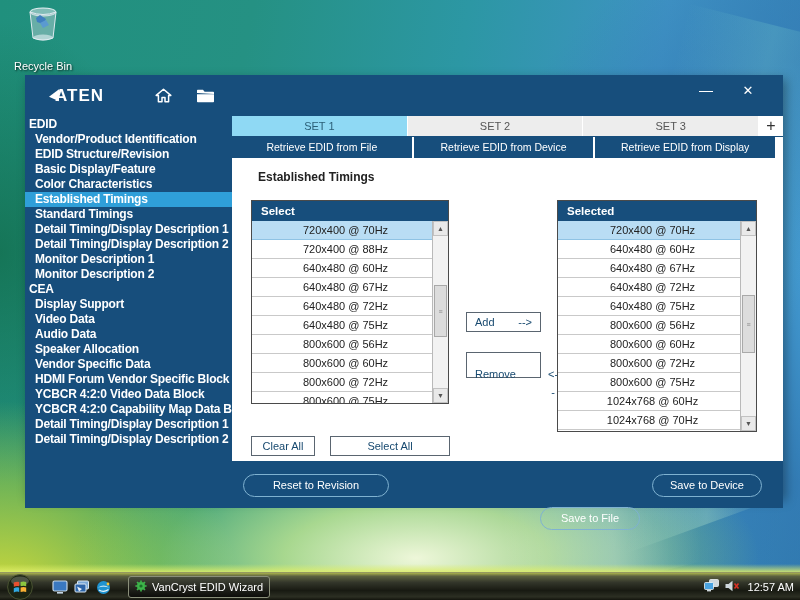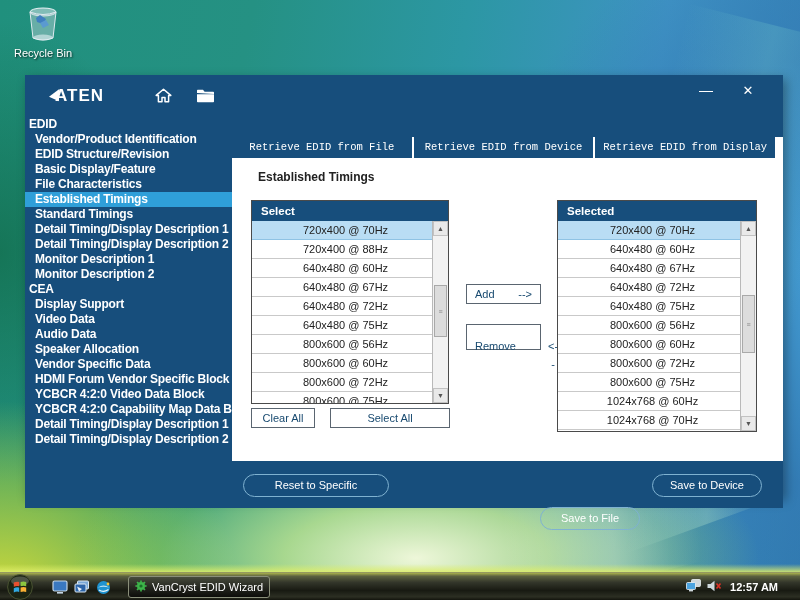--- a/index.html
+++ b/index.html
@@ -28,21 +28,21 @@
     background:linear-gradient(115deg, rgba(200,245,210,0) 25%, rgba(200,245,210,0.28) 50%, rgba(200,245,210,0) 72%);
     transform:rotate(-20deg); }
   .streak-3 { left:640px; top:20px; width:180px; height:380px;
     background:linear-gradient(90deg, rgba(140,230,210,0) 0%, rgba(140,230,210,0.20) 50%, rgba(140,230,210,0) 100%);
     transform:rotate(14deg); }
   .taskbar-glow { position:absolute; left:0; top:564px; width:100%; height:8px;
     background:linear-gradient(180deg, rgba(225,240,110,0) 0%, rgba(222,238,105,0.85) 100%); }
 
   
   .recycle-bin { position:absolute; left:8px; top:6px; width:70px; text-align:center; cursor:default; }
-  .rb-label { margin-top:1px; font-size:11px; color:#fff; text-shadow:1px 1px 2px rgba(0,0,0,0.75); }
+  .rb-label { margin-top:14px; font-size:11px; color:#fff; text-shadow:1px 1px 2px rgba(0,0,0,0.75); }
 
   
   .window {
     position:absolute; left:25px; top:75px; width:758px; height:422px;
     background:var(--window-navy, #174e7c);
     box-shadow:3px 4px 10px rgba(0,0,0,0.35);
   }
   .titlebar { position:relative; height:41px; background:var(--window-navy,#174e7c); display:flex; align-items:center; }
   .brand { display:flex; align-items:center; margin-left:24px; }
   .brand-tri { width:0; height:0; border-top:6px solid transparent; border-bottom:6px solid transparent;
@@ -67,21 +67,21 @@
 
   
   .tabstrip { position:absolute; left:207px; top:0; width:551px; height:20px; background:#fff; display:flex; }
   .tab { width:175px; height:20px; line-height:20px; text-align:center; font-size:11px; color:#555;
     background:#ededed; margin-right:1px; cursor:pointer; }
   .tab.active { background:var(--active-tab,#8fd9f4); color:#2b5f77; }
   .tab-add { margin-left:auto; width:24px; height:20px; line-height:19px; text-align:center;
     font-size:16px; color:#333; background:#fff; cursor:pointer; }
 
   
-  .subtabs { position:absolute; left:207px; top:21px; width:551px; height:21px; background:#fff; display:flex;font-family:Liberation Mono, monospace; }
+  .subtabs { position:absolute; left:207px; top:21px; width:551px; height:21px; background:#fff; display:flex; }
   .subtab { flex:1; height:21px; line-height:21px; text-align:center; background:var(--window-navy,#174e7c);
     color:#fff; font-size:10.5px; margin-right:2px; cursor:pointer; }
   .subtab:last-child { margin-right:8px; }
 
   
   .main { position:absolute; left:207px; top:42px; width:551px; height:333px; background:#fff; }
   .heading { position:absolute; left:26px; top:12px; font-size:12px; font-weight:bold; color:#222; }
 
   .list-panel { position:absolute; border:1px solid #4a4a4a; background:#fff; }
   .select-panel { left:19px; top:42px; width:198px; height:204px; }
@@ -100,21 +100,21 @@
     color:#555; font-size:7px; text-align:center; line-height:13px; cursor:pointer; }
   .sb-up { top:0; }
   .sb-down { bottom:0; }
   .sb-thumb { position:absolute; left:1px; width:13px; background:#dcdcdc; border:1px solid #a9a9a9;
     color:#8a8a8a; font-size:7px; text-align:center; display:flex; align-items:center; justify-content:center; cursor:pointer; }
   .select-panel .sb-thumb { top:64px; height:52px; }
   .selected-panel .sb-thumb { top:74px; height:58px; }
 
   
   .sq-btn { position:absolute; height:20px; background:#fff; border:1px solid #5a6570; color:#17496f;
-    font-size:11px; font-family:"Liberation Sans",sans-serif; text-align:center; line-height:18px; cursor:pointer; }
+    font-size:11px; font-family:"Liberation Sans",sans-serif; text-align:center; line-height:18px; cursor:pointer;margin-top:28px; }
   .btn-clear { left:19px; top:250px; width:64px; }
   .btn-selectall { left:98px; top:250px; width:120px; }
   .btn-add { left:234px; top:126px; width:75px; display:flex; justify-content:space-between; padding:0 8px; }
   .btn-remove { left:234px; top:166px; width:75px; display:flex; justify-content:space-between; padding:12px 8px;gap:32px; }
 
   
   .footer { position:absolute; left:0; bottom:0; width:100%; height:47px; background:var(--window-navy,#174e7c); }
   .pill-btn { position:absolute; top:13px; height:23px; border:1px solid #7fb2d1; border-radius:12px;
     color:#fff; font-size:11px; text-align:center; line-height:21px; background:transparent; cursor:pointer; }
   .btn-reset { left:218px; width:146px; }
@@ -125,21 +125,21 @@
   .taskbar { position:absolute; left:0; top:572px; width:800px; height:28px;
     background:linear-gradient(180deg, #a8b04c 0%, #5c6140 12%, #33362a 35%, #181a12 65%, #2c2f23 88%, #13140d 100%);
     border-top:1px solid rgba(235,240,150,0.6); }
   .start-orb { position:absolute; left:7px; top:1px; width:26px; height:26px; cursor:pointer; }
   .ql-icon { position:absolute; top:7px; width:16px; height:14px; cursor:pointer; }
   .ql-1 { left:52px; } .ql-2 { left:74px; } .ql-3 { left:96px; }
   .task-button { position:absolute; left:128px; top:3px; width:142px; height:22px;
     background:linear-gradient(180deg, rgba(70,74,60,0.9), rgba(10,10,8,0.95));
     border:1px solid #8a8f7a; border-radius:3px; display:flex; align-items:center; padding:0 6px; cursor:pointer; }
   .task-label { color:#fff; font-size:11px; margin-left:5px; white-space:nowrap; }
-  .tray { position:absolute; right:22px; top:0; height:28px; display:flex; align-items:center;font-weight:bold; }
+  .tray { position:absolute; right:6px; top:0; height:28px; display:flex; align-items:center; }
   .tray-icon { margin-right:5px; cursor:pointer; }
   .clock { color:#fff; font-size:11px; margin-left:3px; cursor:default; }
 </style>
 </head>
 <body>
 
 <div class="desktop">
   <div class="streak streak-1"></div>
   <div class="streak streak-2"></div>
   <div class="streak streak-3"></div>
@@ -179,40 +179,46 @@
     <div class="win-btn win-min">—</div>
     <div class="win-btn win-close">✕</div>
   </div>
 
   <div class="win-body">
     <div class="sidebar" id="sidebar">
         <div class="side-item header">EDID</div>
         <div class="side-item">Vendor/Product Identification</div>
         <div class="side-item">EDID Structure/Revision</div>
         <div class="side-item">Basic Display/Feature</div>
-        <div class="side-item">File Characteristics</div>
+        <div class="side-item">Color Characteristics</div>
         <div class="side-item selected">Established Timings</div>
         <div class="side-item">Standard Timings</div>
         <div class="side-item">Detail Timing/Display Description 1</div>
         <div class="side-item">Detail Timing/Display Description 2</div>
         <div class="side-item">Monitor Description 1</div>
         <div class="side-item">Monitor Description 2</div>
         <div class="side-item header">CEA</div>
         <div class="side-item">Display Support</div>
         <div class="side-item">Video Data</div>
         <div class="side-item">Audio Data</div>
         <div class="side-item">Speaker Allocation</div>
         <div class="side-item">Vendor Specific Data</div>
         <div class="side-item">HDMI Forum Vendor Specific Block</div>
         <div class="side-item">YCBCR 4:2:0 Video Data Block</div>
         <div class="side-item">YCBCR 4:2:0 Capability Map Data Block</div>
         <div class="side-item">Detail Timing/Display Description 1</div>
         <div class="side-item">Detail Timing/Display Description 2</div>
       </div>
 
+    <div class="tabstrip" id="tabstrip">
+        <div class="tab active">SET 1</div>
+        <div class="tab">SET 2</div>
+        <div class="tab">SET 3</div>
+        <div class="tab-add">+</div>
+      </div>
 
     <div class="subtabs" id="subtabs">
         <div class="subtab">Retrieve EDID from File</div>
         <div class="subtab">Retrieve EDID from Device</div>
         <div class="subtab">Retrieve EDID from Display</div>
       </div>
 
     <div class="main">
       <div class="heading">Established Timings</div>
 
@@ -270,21 +276,21 @@
           <div class="scrollbar">
             <div class="sb-btn sb-up">▲</div>
             <div class="sb-thumb">≡</div>
             <div class="sb-btn sb-down">▼</div>
           </div>
         </div>
       </div>
     </div>
 
     <div class="footer">
-      <div class="pill-btn btn-reset">Reset to Specific</div>
+      <div class="pill-btn btn-reset">Reset to Revision</div>
       <div class="pill-btn btn-savefile">Save to File</div>
       <div class="pill-btn btn-savedevice">Save to Device</div>
     </div>
   </div>
 </div>
 
 <div class="taskbar">
   <span class="start-orb">
     <svg width="26" height="26" viewBox="0 0 26 26">
       <circle cx="13" cy="13" r="12.4" fill="#1c2413" stroke="#55603a" stroke-width="0.8"></circle>

